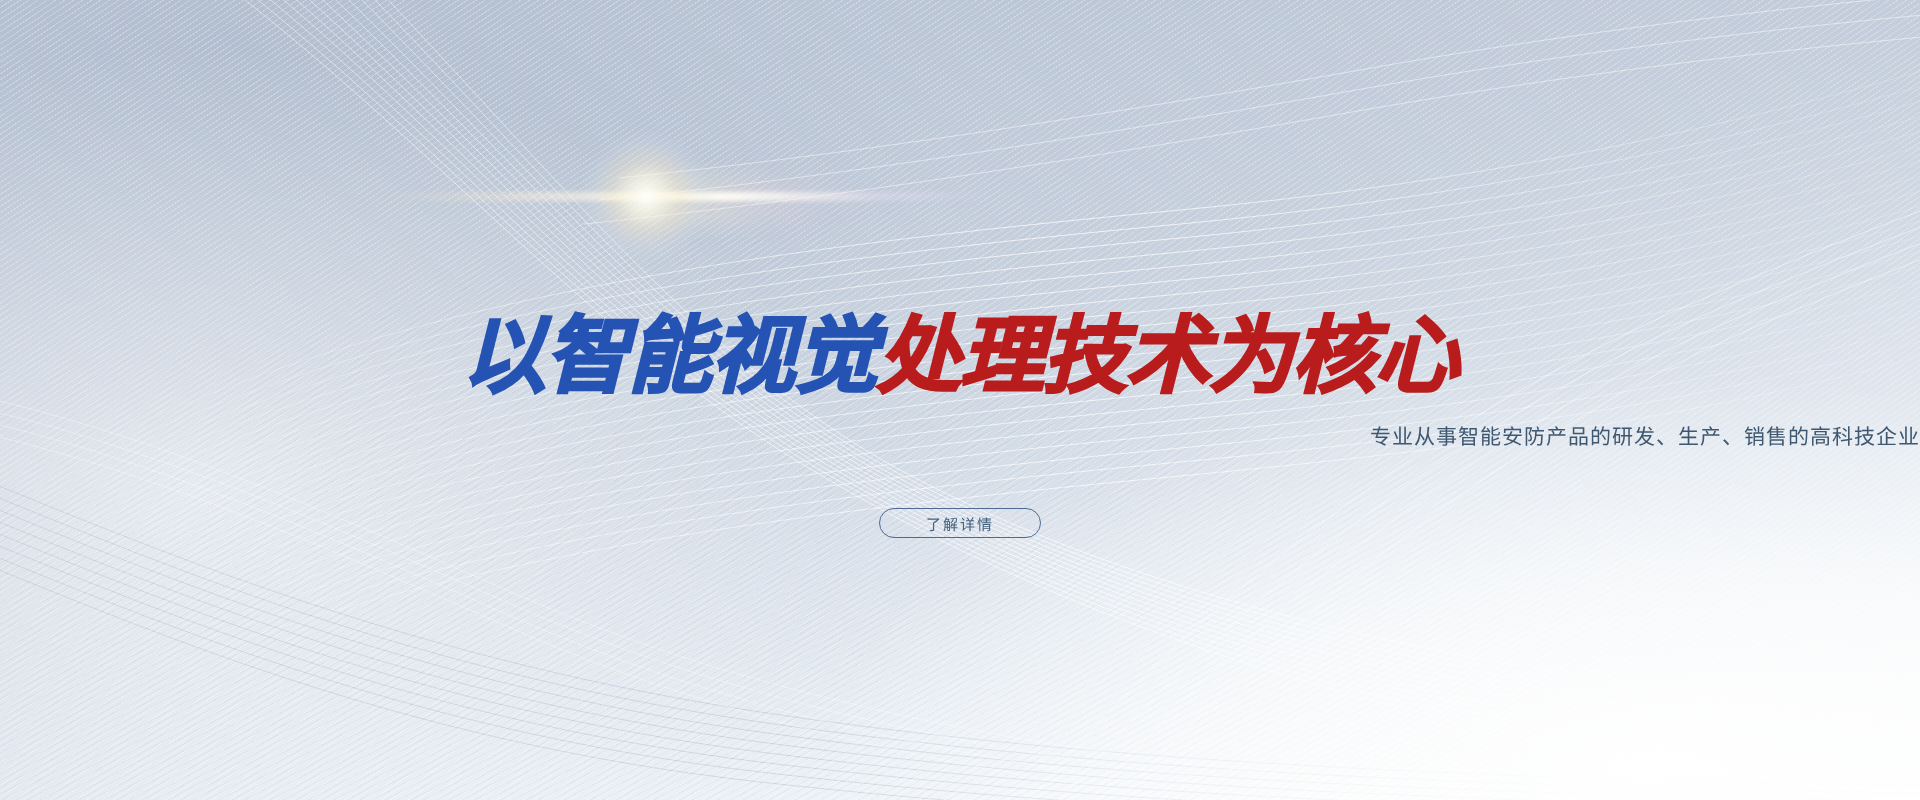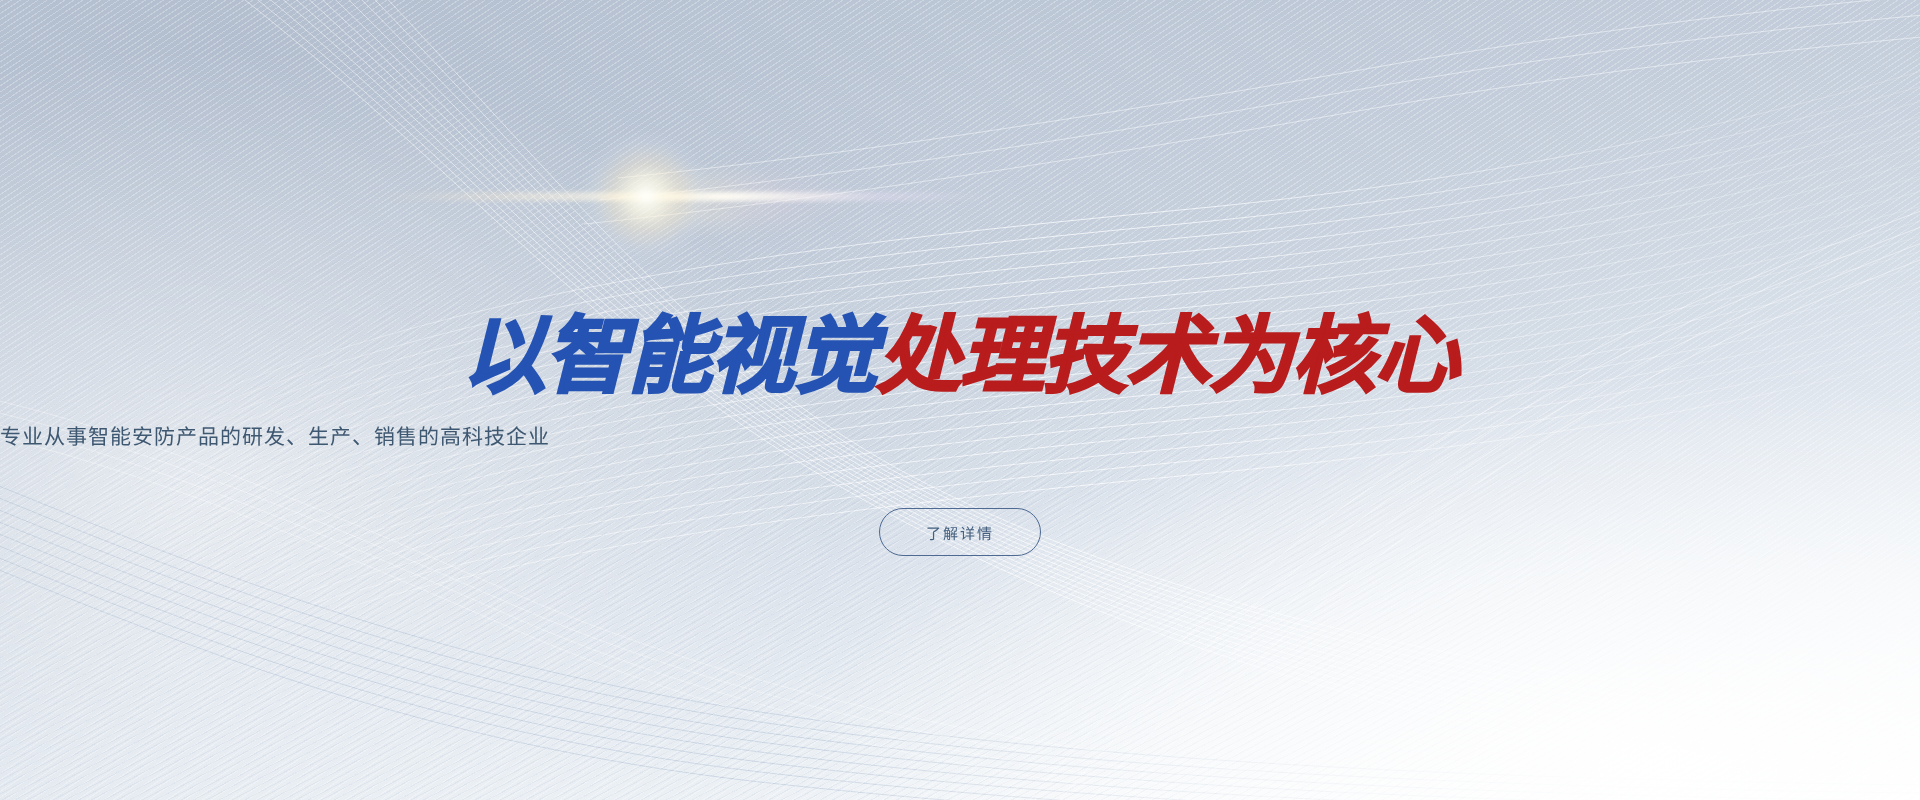--- a/index.html
+++ b/index.html
@@ -161,41 +161,41 @@
     font-weight: 700;
     -webkit-text-stroke: 2.5px currentColor;
   }
   .headline .seg-strong { color: #2553b4; }
   .headline .seg-muted  { color: #b91c1c; }
 
   .subtitle {
     position: absolute;
     top: 400px;
     left: 0; right: 0;
-    text-align: left;
+    text-align: right;
     font-size: 21px;
     line-height: 1.5;
     letter-spacing: 1px;
     color: #3f5871;
     white-space: nowrap;
   }
 
   .cta-wrap {
     position: absolute;
     top: 508px;
     left: 0; right: 0;
     display: flex;
     justify-content: center;
   }
   .cta-button {
     display: flex;
     align-items: center;
     justify-content: center;
     width: 162px;
-    height: 48px;
+    height: 30px;
     border: 1.4px solid #4e6a93;
     border-radius: 24px;
     background: transparent;
     color: #45607f;
     font-size: 15px;
     letter-spacing: 2px;
     font-family: inherit;
     cursor: pointer;
     box-sizing: border-box;
   }

